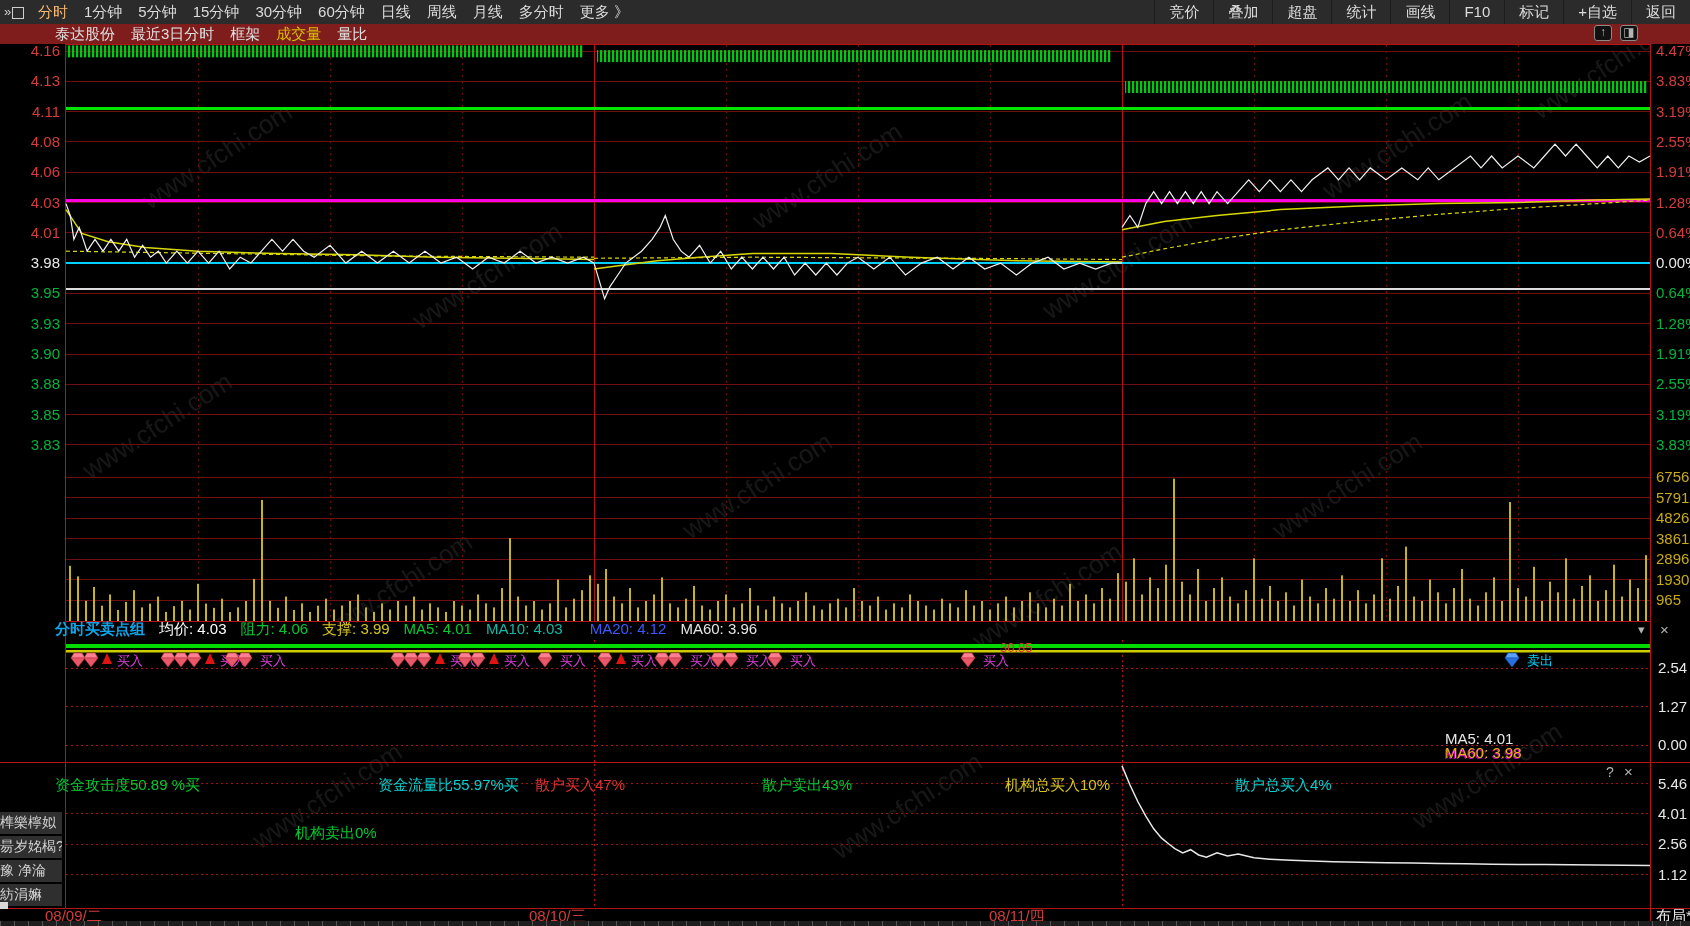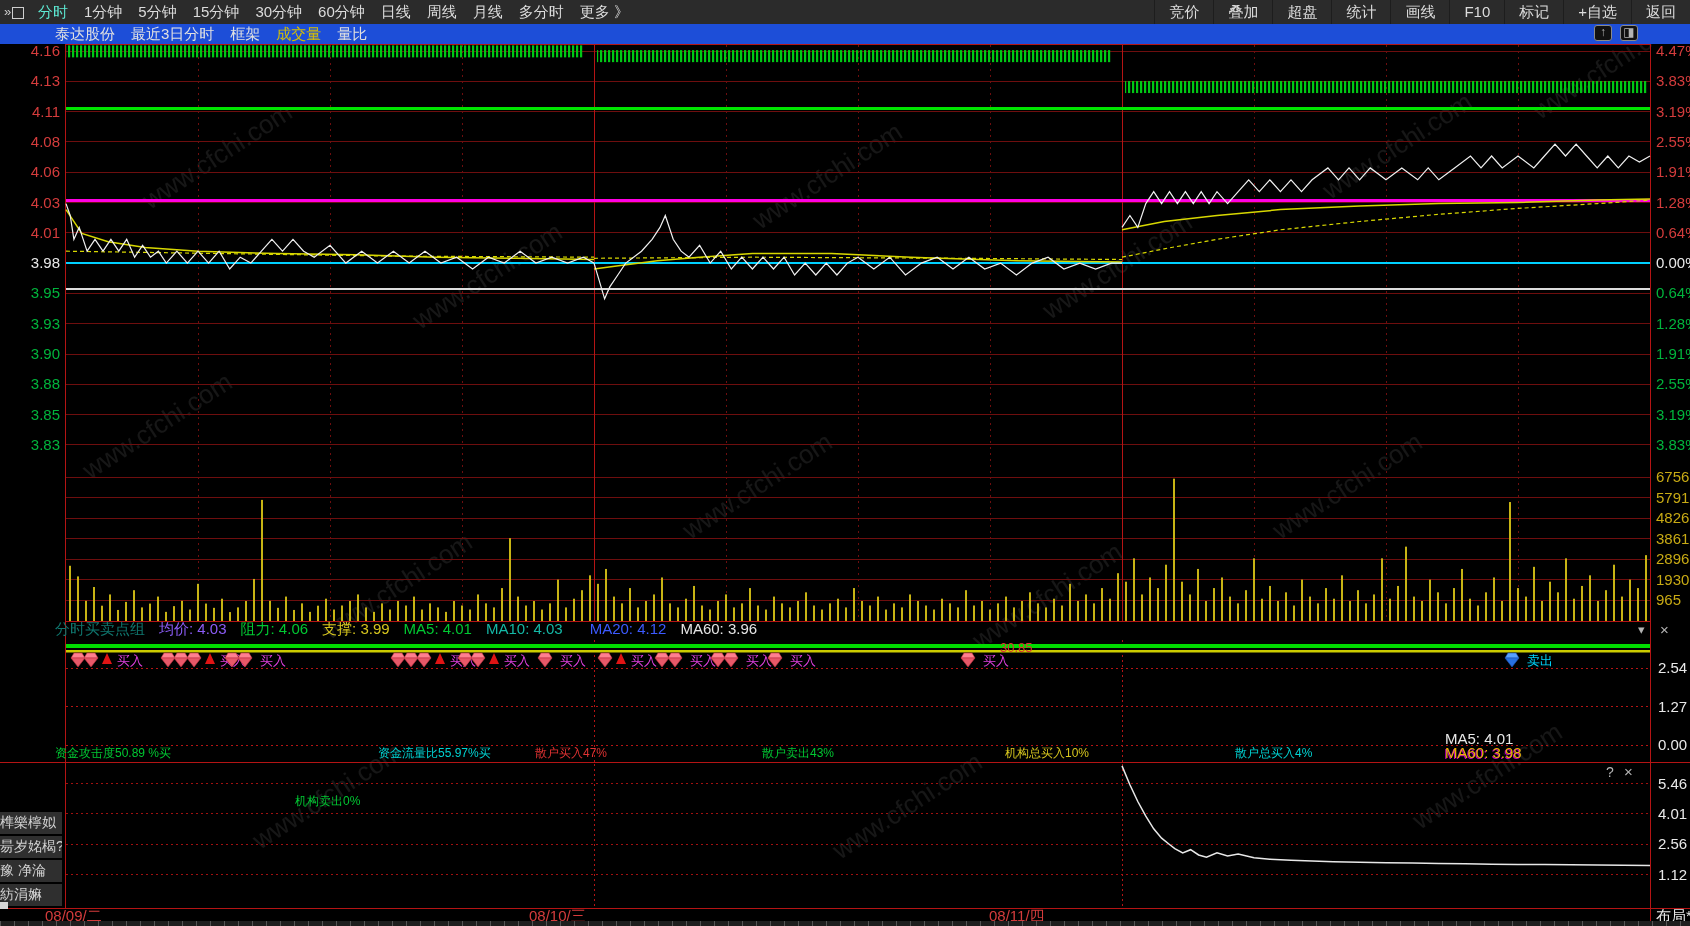--- a/index.html
+++ b/index.html
@@ -5,38 +5,38 @@
   html,body{margin:0;padding:0;background:#000;width:1690px;height:926px;overflow:hidden;
     font-family:"Liberation Sans","DejaVu Sans",sans-serif;}
   #stage{position:relative;width:1690px;height:926px;background:#000;}
   
   .menubar{position:absolute;top:0;left:0;width:1690px;height:24px;background:#2b2b2b;
     display:flex;align-items:center;font-size:15px;color:#dcdcdc;z-index:5;}
   .winicon{width:26px;height:16px;margin-left:4px;color:#cfcfcf;font-size:13px;line-height:16px;}
   .winicon .sq{display:inline-block;width:10px;height:10px;border:1px solid #cfcfcf;vertical-align:middle;margin-left:1px;}
   .tabs{display:flex;align-items:center;}
   .tab{padding:0 8px;cursor:default;white-space:nowrap;}
-  .tab.active{color:#5eead4;}
+  .tab.active{color:#fdba74;}
   .right-menu{margin-left:auto;display:flex;align-items:center;height:24px;}
   .rm-item{padding:0 14px;border-left:1px solid #1d1d1d;height:24px;line-height:24px;white-space:nowrap;}
   
-  .toolbar2{position:absolute;top:24px;left:0;width:1690px;height:20px;background:#1d4ed8;
+  .toolbar2{position:absolute;top:24px;left:0;width:1690px;height:20px;background:#7f1d1d;
     display:flex;align-items:center;font-size:15px;color:#e0e0e0;z-index:5;}
   .tb-item{margin-right:16px;white-space:nowrap;}
   .tb-item:first-child{margin-left:55px;}
   .tb-icons{position:absolute;right:52px;top:1px;display:flex;gap:8px;color:#b4b4b4;font-size:12px;}
   .tb-ic{display:inline-block;width:16px;height:14px;border:1px solid #8a8a8a;border-radius:3px;
     text-align:center;line-height:13px;background:#111;}
   
   #chart-svg{position:absolute;top:0;left:0;z-index:1;}
   
   .olay{position:absolute;z-index:4;white-space:nowrap;}
   .ind-header{top:620px;left:55px;display:flex;gap:14px;font-size:15px;}
   .pane-ctl{color:#b4b4b4;font-size:13px;z-index:6;}
-  .stat{top:745px;font-size:12px;}
+  .stat{top:776px;font-size:15px;}
   .date-lab{top:907px;font-size:15px;color:#d43c3c;}
   .chip{left:0;background:#2f2f2f;color:#d2d2d2;font-size:14px;padding:2px 4px;
     width:58px;overflow:hidden;margin-left:-4px;}
   .scrollstrip{position:absolute;left:0;bottom:0;width:1690px;height:5px;background:#1e1e1e;
     background-image:repeating-linear-gradient(90deg,#555 0 1px,transparent 1px 14px);z-index:5;}
   .cornermark{position:absolute;left:0;top:902px;width:8px;height:7px;background:#d8d8d8;z-index:6;}
   .ma-olay{font-size:15px;z-index:4;}
 </style>
 </head>
 <body>
@@ -514,22 +514,22 @@
           <text x="1658" y="750" fill="#e8e8e8">0.00</text>
           <text x="1658" y="788.5" fill="#e8e8e8">5.46</text>
           <text x="1658" y="818.9" fill="#e8e8e8">4.01</text>
           <text x="1658" y="849.3" fill="#e8e8e8">2.56</text>
           <text x="1658" y="879.7" fill="#e8e8e8">1.12</text>
         </g>
       </svg>
     </div>
 
 <div class="olay ind-header" id="ind-header">
-      <span style="color: #0f766e;">分时买卖点组</span>
-      <span style="color: #8b5cf6;">均价: 4.03</span>
+      <span style="color: #0ea5e9; font-weight: bold;">分时买卖点组</span>
+      <span style="color: #ffffff;">均价: 4.03</span>
       <span style="color: rgb(0, 200, 50);">阻力: 4.06</span>
       <span style="color: rgb(214, 197, 30);">支撑: 3.99</span>
       <span style="color: rgb(0, 200, 50);">MA5: 4.01</span>
       <span style="color: #14b8a6;">MA10: 4.03</span>
       <span style="color: rgb(60, 90, 255); margin-left: 13px;">MA20: 4.12</span>
       <span style="color: #e5e5e5;">MA60: 3.96</span>
     </div>
 <div class="olay pane-ctl" style="top:622px;left:1638px" id="mid-collapse">▾</div>
 <div class="olay pane-ctl" style="top:621px;left:1660px;font-size:15px" id="mid-close">×</div>
 

